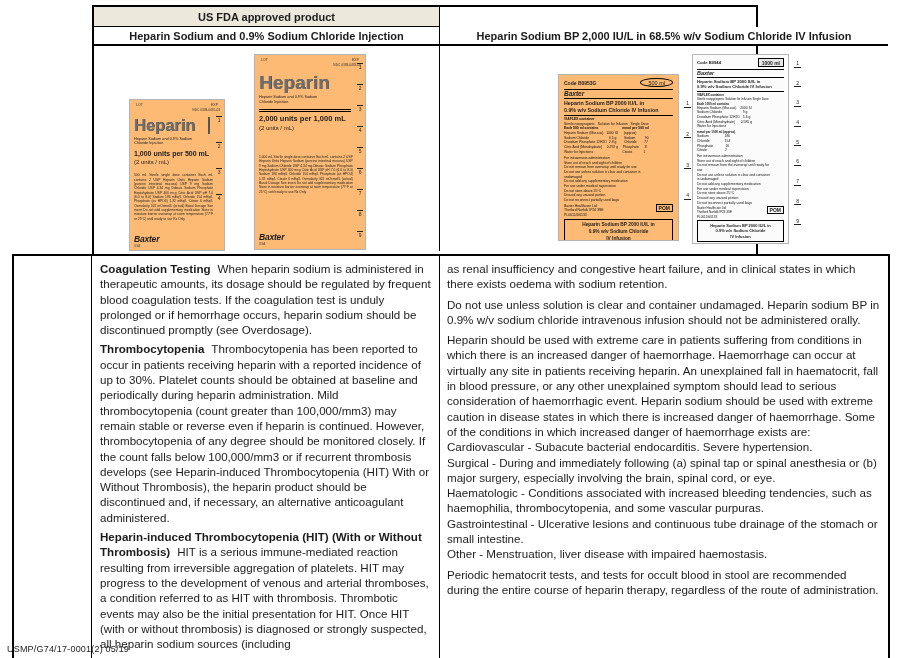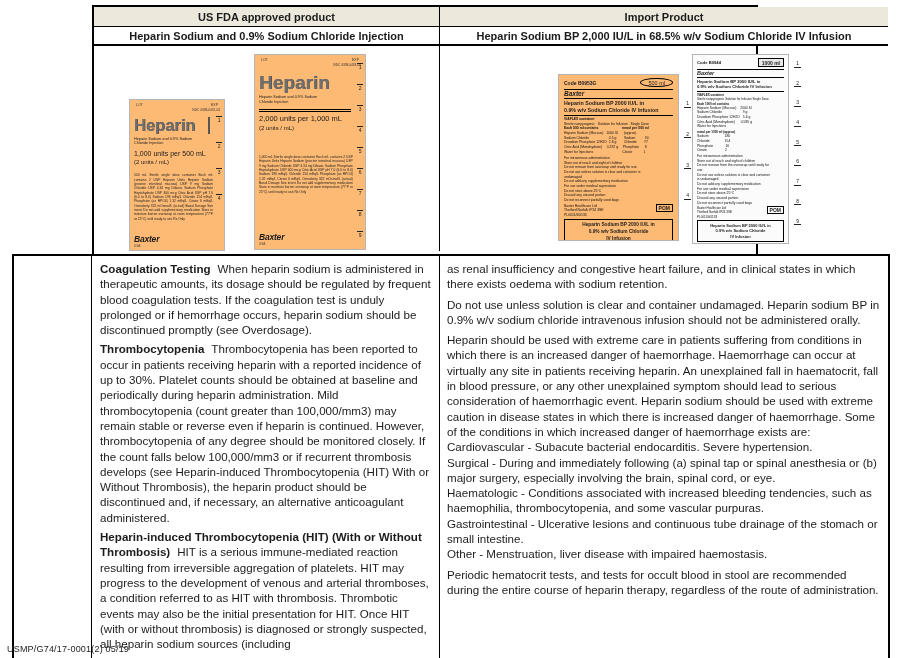--- a/index.html
+++ b/index.html
@@ -31,21 +31,21 @@
 
   
   .label-card { position:absolute; background:#fdba74; border:1px solid #b5b5b5; overflow:visible; }
   .label-inner { position:absolute; inset:0; overflow:hidden; padding:3px 4px; }
 
   
   .us-lotexp { display:flex; justify-content:space-between; font-size:3.5px; color:#333; padding:0 2px; }
   .us-ndc { text-align:right; font-size:3.2px; color:#333; margin-top:1px; }
   .us-brand { font-weight:900; color:#6e6e6e; letter-spacing:0px; line-height:1; text-shadow:0.4px 0.4px 0 #444; }
   .us-sub { font-size:3.8px; line-height:1.3; color:#222; margin-top:3px; width:70%; }
-  .us-strength { font-weight:normal; font-size:7px; margin-top:4px; }
+  .us-strength { font-weight:bold; font-size:7px; margin-top:4px; }
   .us-conc { font-size:6px; margin-top:2px; }
   .us-fine { font-size:3.3px; line-height:1.32; text-align:justify; color:#222; width:92%; }
   .us-baxter { font-weight:bold; font-style:italic; font-size:8.5px; letter-spacing:-0.2px; }
   .us-country { font-size:3px; color:#444; }
   .ruler-us { position:absolute; top:0; bottom:0; display:flex; flex-direction:column; justify-content:space-between; align-items:center; }
   .ruler-us > div { font-size:5px; color:#222; border-top:1px solid #222; padding:0 1.5px; line-height:1.4; }
   .brandbar { border-right:2.5px solid #555; padding-right:3px; }
 
   
   .imp-code-row { display:flex; justify-content:space-between; align-items:center; }
@@ -63,21 +63,20 @@
   .imp-boxtitle { border:1.5px solid #000; font-weight:bold; text-align:center; line-height:1.45; padding:1.5px 2px; margin-top:1.5px; }
   .ruler-imp { position:absolute; top:0; bottom:0; right:-13px; width:12px; display:flex; flex-direction:column; justify-content:space-between; align-items:flex-end; }
   .ruler-imp > div { font-size:5px; color:#222; border-bottom:1px solid #222; padding:0 2px 0.5px; }
 </style>
 </head>
 <body>
 
 <div class="abs top-table">
   <div class="hdr-row">
     <div class="hdr-cell">US FDA approved product</div>
-    <div class="hdr-cell last">Import Product</div>
   </div>
   <div class="hdr-row">
     <div class="sub-cell">Heparin Sodium and 0.9% Sodium Chloride Injection</div>
     <div class="sub-cell last">Heparin Sodium BP 2,000 IU/L in 68.5% w/v Sodium Chloride IV Infusion</div>
   </div>
 
   <div class="panel-row">
     <div class="panel-cell"></div>
     <div class="panel-cell last"></div>
 

